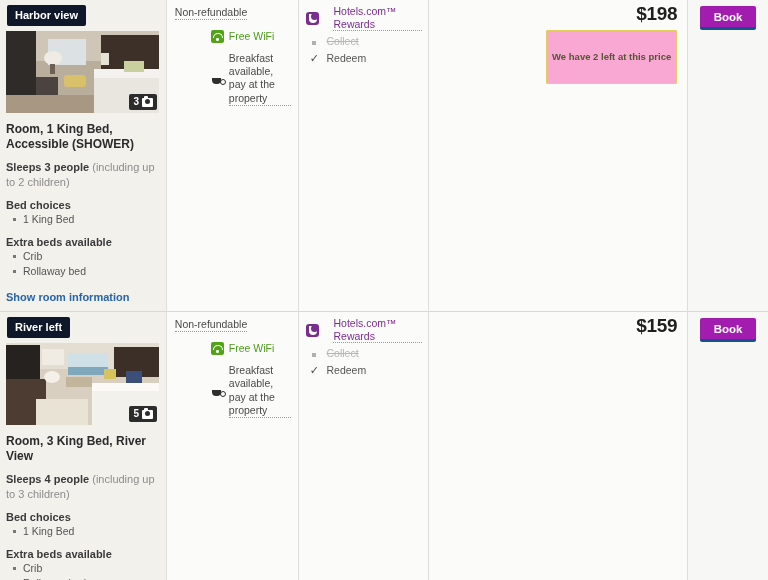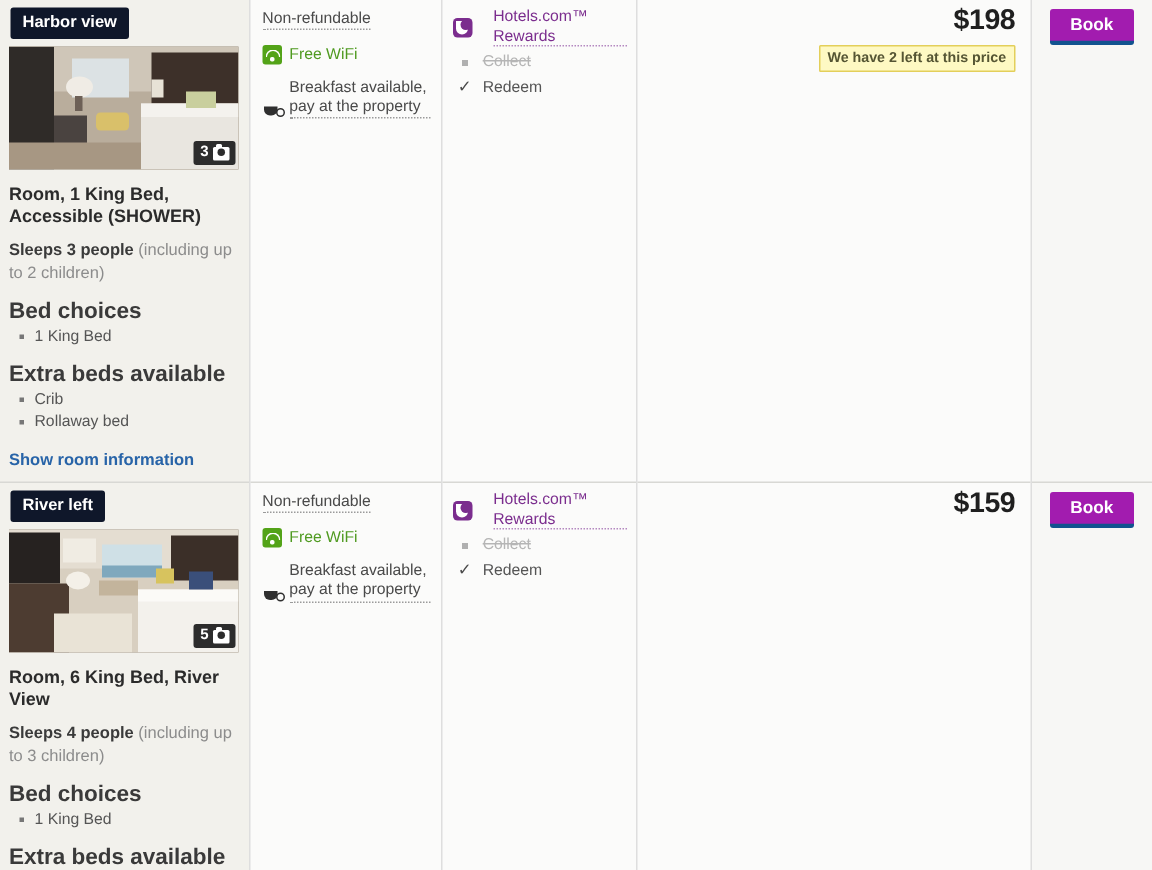--- a/index.html
+++ b/index.html
@@ -112,21 +112,21 @@
   .sleeps {
     margin: 9px 0 0 0;
     line-height: 1.3;
     font-size: 11px;
   }
   .sleeps b { color: #3a3a3a; }
   .sleeps .muted { color: #8c8c8c; font-weight: normal; }
 
   .subhead {
     font-weight: bold;
-    font-size: 15px;
+    font-size: 11px;
     color: #3a3a3a;
     margin: 10px 0 2px 0;
   }
 
   ul.bed-list {
     list-style: none;
     margin: 0;
     padding: 0 0 0 7px;
   }
   ul.bed-list li {
@@ -163,23 +163,24 @@
   .opt-link {
     color: #4a4a4a;
     font-size: 10.5px;
     border-bottom: 1px dotted #9a9a9a;
     display: inline-block;
     line-height: 1.25;
     cursor: pointer;
   }
   .opt-line {
     display: flex;
-    align-items: flex-end;
+    align-items: center;
     gap: 5px;
     margin-top: 9px;
+    margin-left: 36px;
   }
   .wifi-icon {
     flex: 0 0 auto;
     width: 13px; height: 13px;
     background: #53a318;
     border-radius: 2px;
     position: relative;
     margin-top: 1px;
   }
   .wifi-icon::before {
@@ -295,26 +296,26 @@
   .price {
     font-size: 19px;
     font-weight: bold;
     color: #1f1f1f;
     line-height: 1.05;
     letter-spacing: -0.3px;
   }
   .scarcity {
     display: inline-block;
     margin-top: 6px;
-    background: #fef9c3;
+    background: #f9a8d4;
     border: 1px solid #e3cf5a;
     color: #555533;
     font-size: 9.5px;
     font-weight: bold;
-    padding: 3px 5px;
+    padding: 21px 5px;
     line-height: 1.1;
     border-radius: 1px;
   }
 
   
   .col-book {
     width: 84px;
     border-right: none;
     padding: 6px 0 6px 0;
     text-align: center;
@@ -451,21 +452,21 @@
               <rect x="98" y="26" width="12" height="10" fill="#d7c35e"></rect>
               <rect x="30" y="56" width="52" height="26" fill="#e9e3d6"></rect>
               <rect x="60" y="34" width="26" height="10" fill="#c3b49c"></rect>
             </svg>
             <div class="photo-count">
               <span>5</span>
               <span class="cam-icon"></span>
             </div>
           </div>
 
-          <div class="room-title">Room, 6 King Bed, River View</div>
+          <div class="room-title">Room, 3 King Bed, River View</div>
 
           <div class="sleeps">
             <b>Sleeps 4 people</b>
             <span class="muted">(including up to 3 children)</span>
           </div>
 
           <div class="subhead">Bed choices</div>
           <ul class="bed-list">
             <li>1 King Bed</li>
           </ul>

